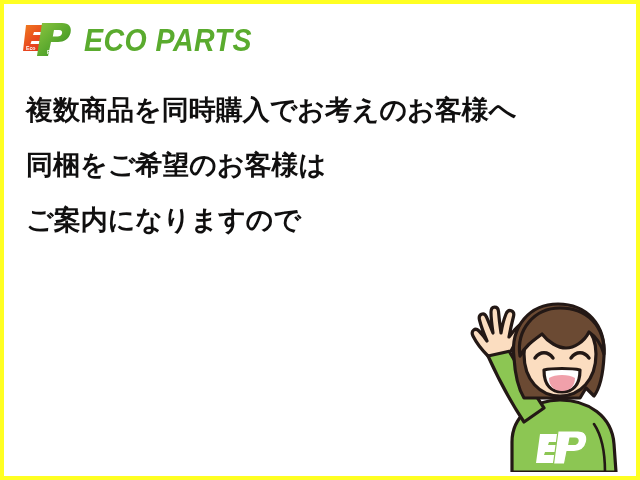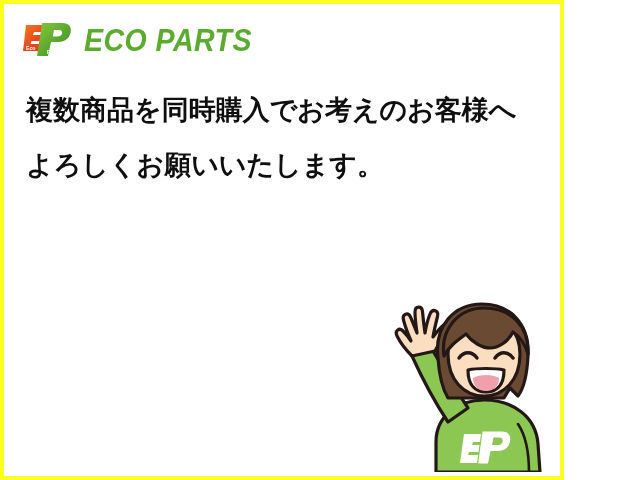--- a/index.html
+++ b/index.html
@@ -6,21 +6,21 @@
   html, body {
     margin: 0;
     padding: 0;
     background: #ffffff;
   }
   body {
     font-family: "Liberation Sans", "DejaVu Sans", sans-serif;
   }
   #banner {
     position: relative;
-    width: 564px;
+    width: 640px;
     height: 480px;
     box-sizing: border-box;
     background: #ffffff;
     border: 4px solid #ffff22;
     overflow: hidden;
   }
 
   
   #brand-header {
     position: absolute;
@@ -116,21 +116,22 @@
         <text x="4" y="31" font-family="Liberation Sans, sans-serif" font-size="5.2" font-weight="700" fill="#ffffff">Eco</text>
         <text x="25" y="35" font-family="Liberation Sans, sans-serif" font-size="5.2" font-weight="700" fill="#ffffff">Parts</text>
       </svg>
     </div>
 
     <div id="brand-wordmark">ECO PARTS</div>
   </div>
 
   <div id="message-block">
     <div class="message-line">複数商品を同時購入でお考えのお客様へ</div>
-    <div class="message-line">よろしくお願いいたします。</div>
+    <div class="message-line">同梱をご希望のお客様は</div>
+    <div class="message-line">ご案内になりますので</div>
   </div>
 
   <div id="mascot-illustration">
     <svg viewBox="0 0 178 180" xmlns="http://www.w3.org/2000/svg" aria-hidden="true">
       <g stroke="#231815" stroke-width="3.2" stroke-linejoin="round" stroke-linecap="round">
 
         <g>
           <path d="M58 180 L58 150 C58 124 80 108 106 108 C134 108 158 124 160 152 L162 180 Z" fill="#8cc653"></path>
         </g>
 

